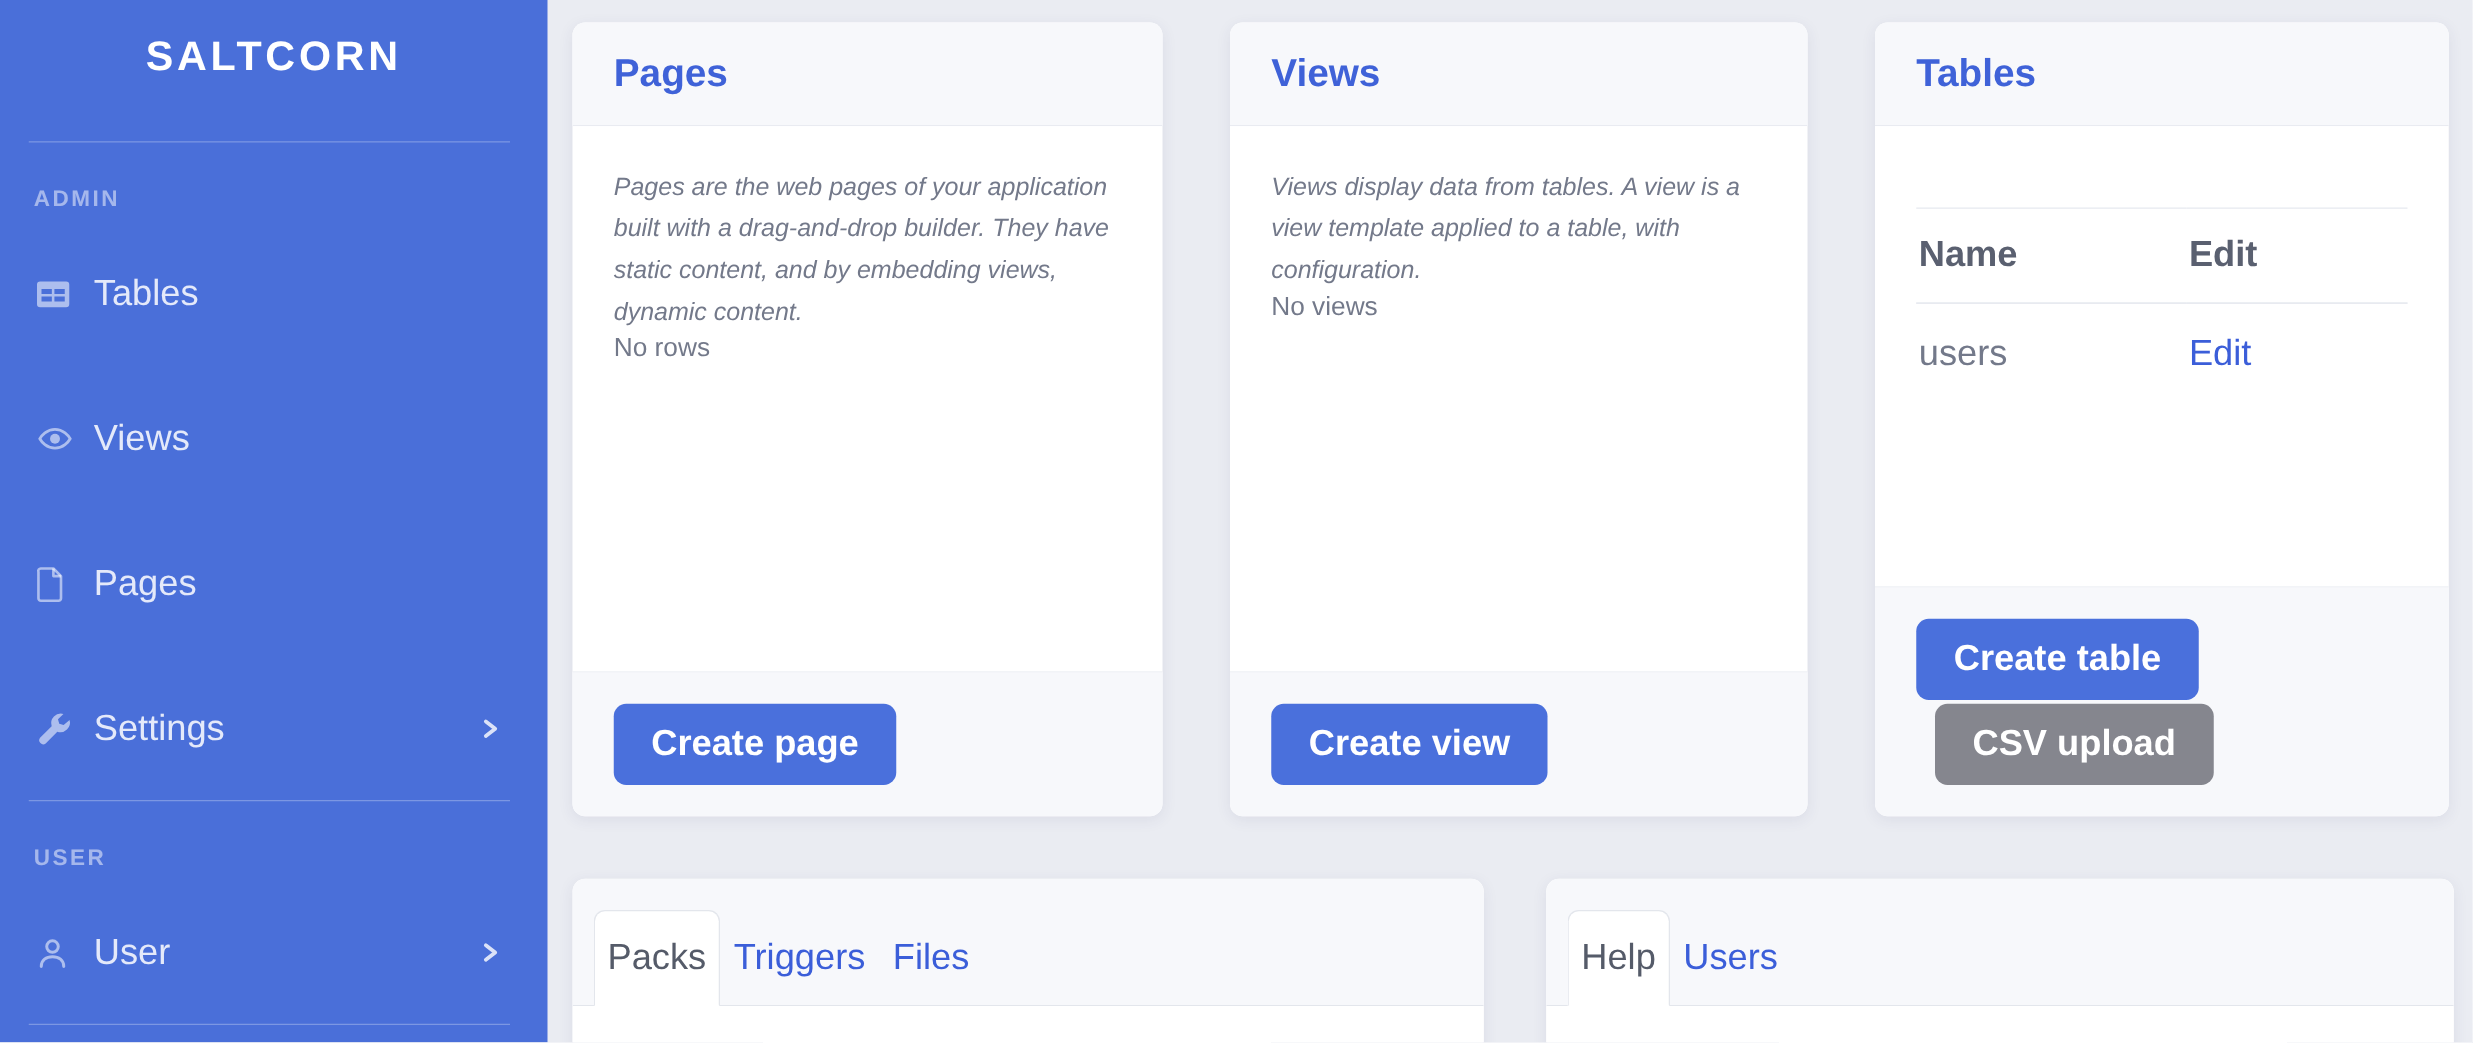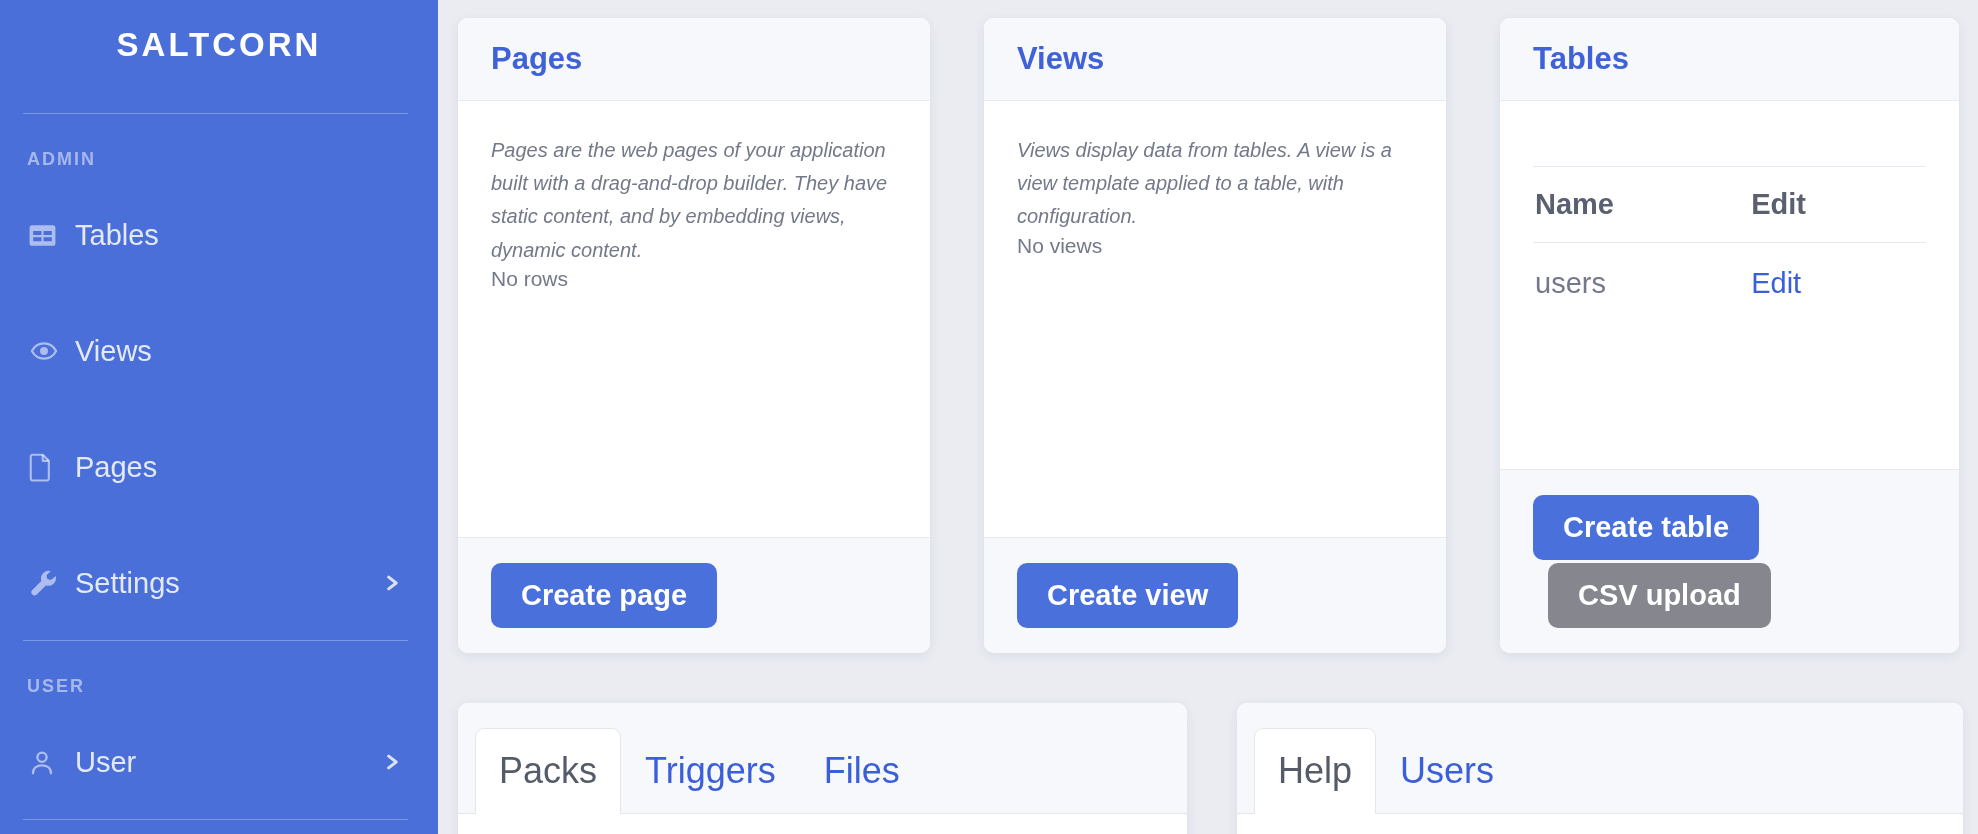--- a/index.html
+++ b/index.html
@@ -56,21 +56,21 @@
   .link { color: #3b5ed9; text-decoration: none; cursor: pointer; }
 
   
   .panels-row { display: flex; gap: 50px; margin-top: 50px; }
   .panel { background: #ffffff; border-radius: 10px; box-shadow: 0 3px 12px rgba(45,55,100,0.08);
            height: 240px; display: flex; flex-direction: column; overflow: hidden; }
   .panel.p-left  { width: 729px; }
   .panel.p-right { width: 726px; }
   .panel-header { background: #f7f8fb; padding: 25px 17px 0; border-bottom: 1px solid #e3e6ec;
                   display: flex; align-items: flex-end; border-radius: 10px 10px 0 0; }
-  .tab { font-size: 36px; padding: 21px 23px; border: 1px solid transparent;
+  .tab { font-size: 29px; padding: 21px 10px; border: 1px solid transparent;
          border-radius: 9px 9px 0 0; margin-bottom: -1px; cursor: pointer; }
   .tab.active { background: #ffffff; border-color: #e3e6ec; border-bottom-color: #ffffff; color: #555b69; }
   .tab.inactive { color: #3b5ed9; }
   .panel-body { background: #ffffff; flex: 1; }
 </style>
 </head>
 <body>
 
 <div class="app">
 

